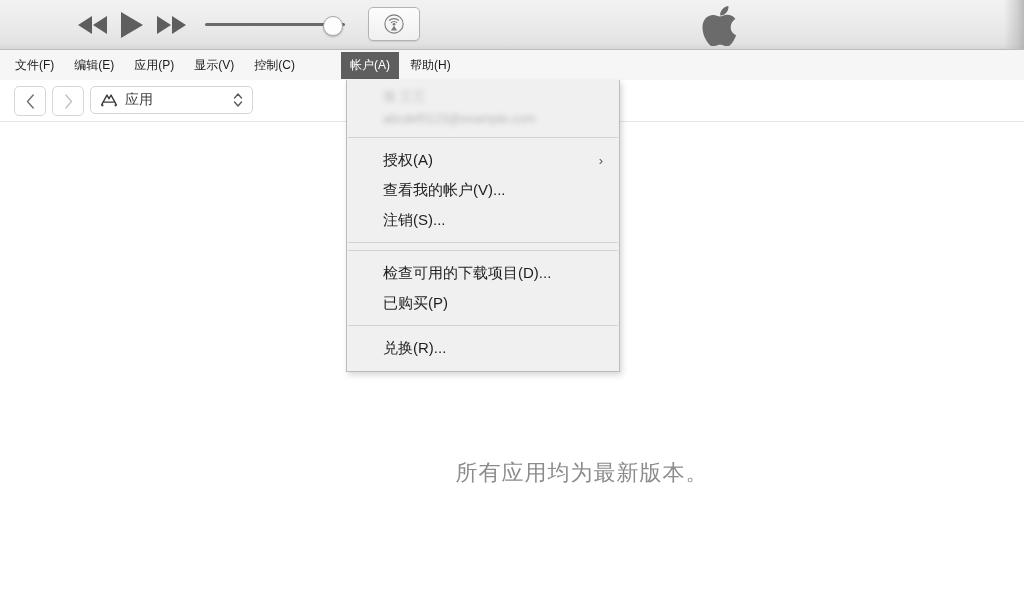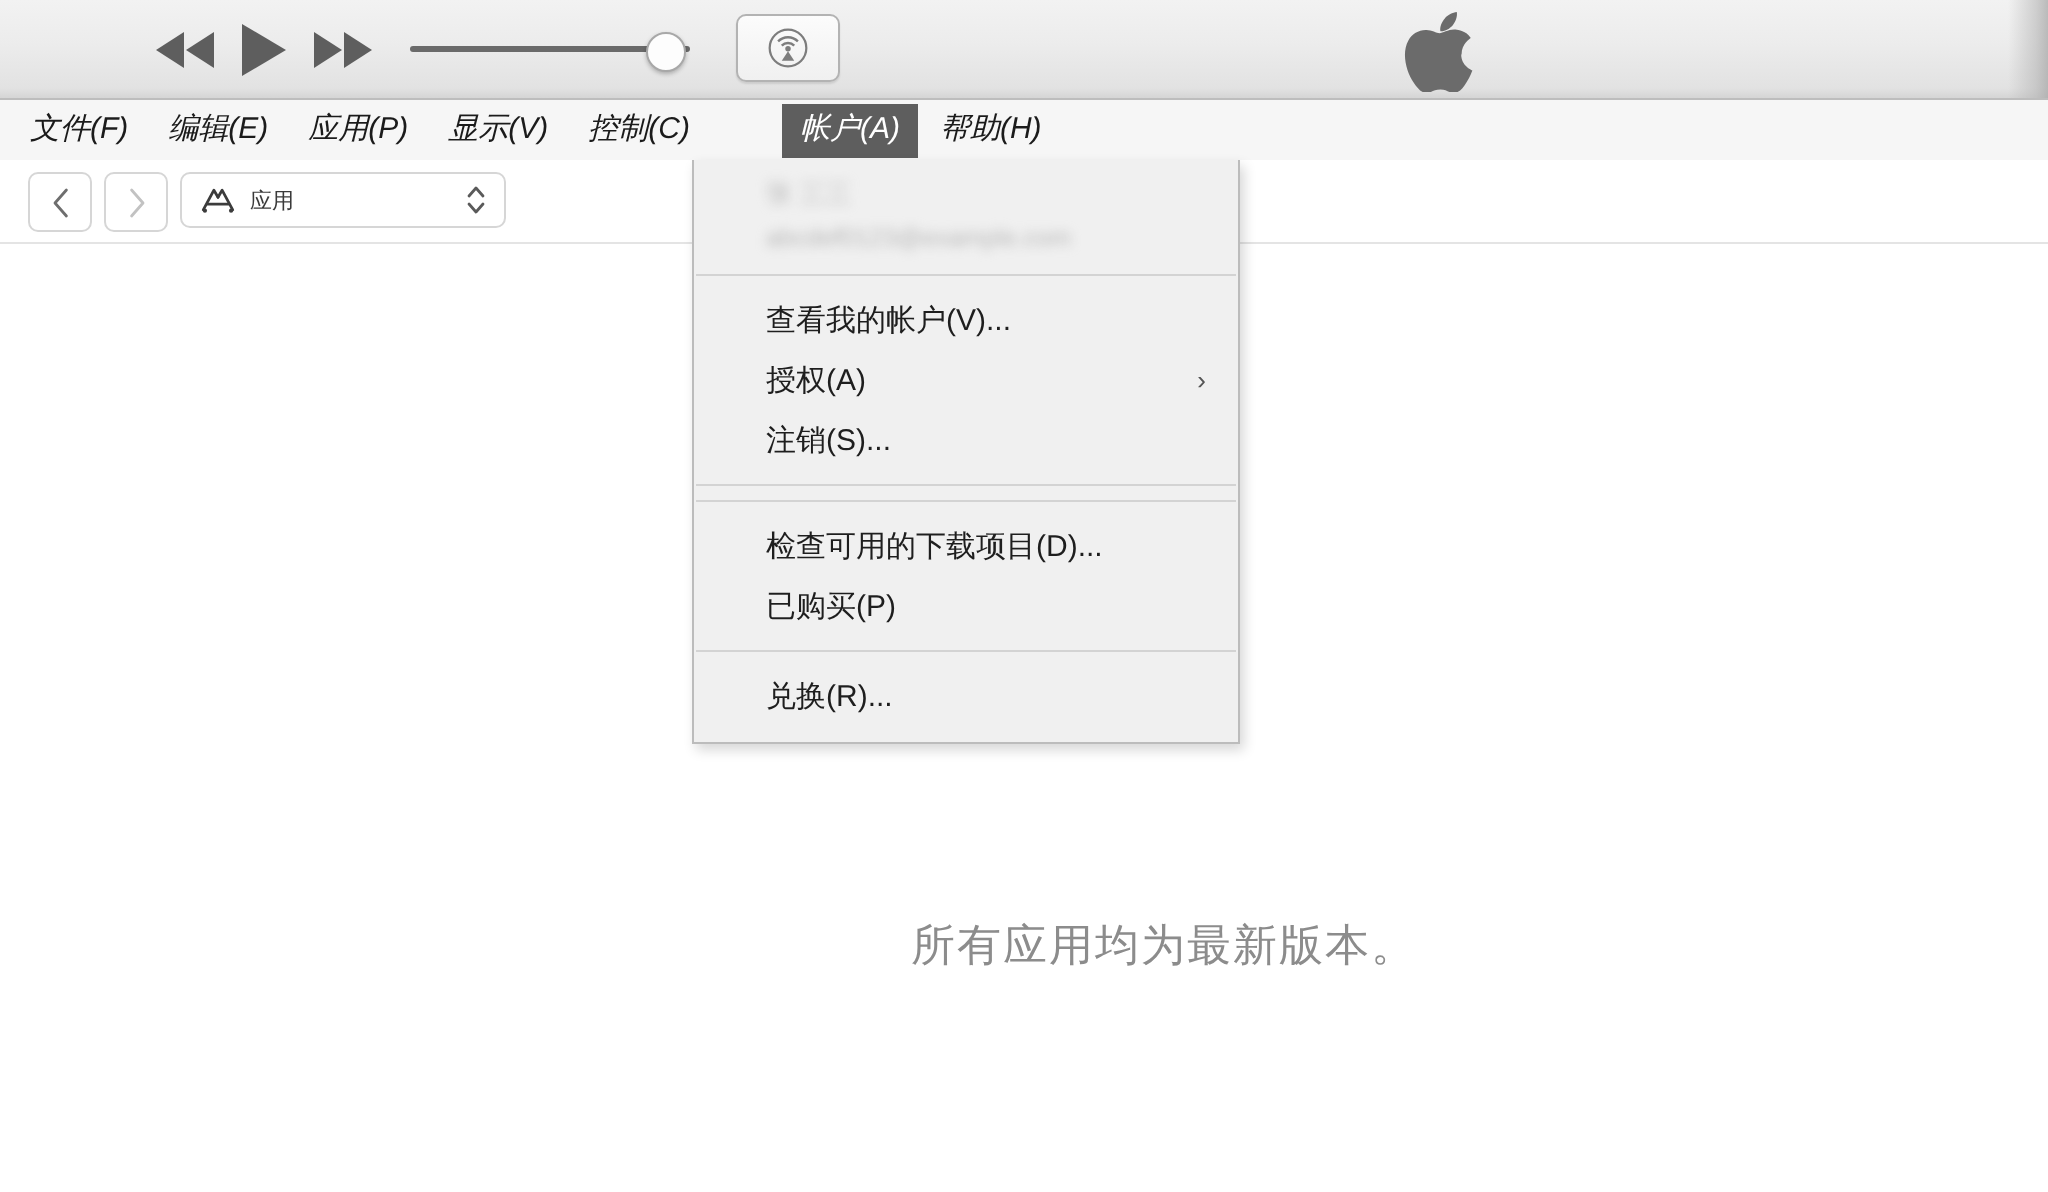--- a/index.html
+++ b/index.html
@@ -122,28 +122,27 @@
     position: absolute;
     left: 0; top: 50px;
     width: 1024px;
     height: 30px;
     background: #f6f6f6;
     display: flex;
     align-items: center;
     box-sizing: border-box;
   }
   .menu-item {
-    font-size: 15px;
+    font-size: 12px;
     color: #1b1b1b;
     padding: 4px 9px 5px 9px;
     margin: 0 1px;
     white-space: nowrap;
     line-height: 18px;
     cursor: default;
-    font-style: italic;
   }
   .menu-item.first { margin-left: 6px; }
   .menu-item.active {
     background: #5e5e5e;
     color: #ffffff;
     margin-left: 36px;
   }
 
   
   .navbar {
@@ -182,21 +181,21 @@
     border: 1px solid #d6d6d6;
     border-radius: 5px;
     background: #ffffff;
     display: flex;
     align-items: center;
     box-sizing: border-box;
     padding: 0 8px;
   }
   .lib-icon { width: 20px; height: 18px; flex: 0 0 20px; }
   .lib-label {
-    font-size: 11px;
+    font-size: 14px;
     color: #3a3a3a;
     margin-left: 6px;
     flex: 1;
   }
   .stepper {
     width: 12px; height: 20px;
     color: #5a5a5a;
     flex: 0 0 12px;
   }
 
@@ -392,25 +391,25 @@
   <div class="dropdown">
     <div class="dd-redacted">
       <span class="blur-text">张 三三</span>
     </div>
     <div class="dd-redacted">
       <span class="blur-text email">abcdef0123@example.com</span>
     </div>
 
     <div class="dd-sep"></div>
 
-    <div class="dd-item">查看我的帐户(V)...</div>
     <div class="dd-item">
       <span>授权(A)</span>
       <span class="dd-sub-arrow">›</span>
     </div>
+    <div class="dd-item">查看我的帐户(V)...</div>
     <div class="dd-item">注销(S)...</div>
 
     <div class="dd-sep"></div>
 
 
     <div class="dd-sep"></div>
 
     <div class="dd-item">检查可用的下载项目(D)...</div>
     <div class="dd-item">已购买(P)</div>
 

